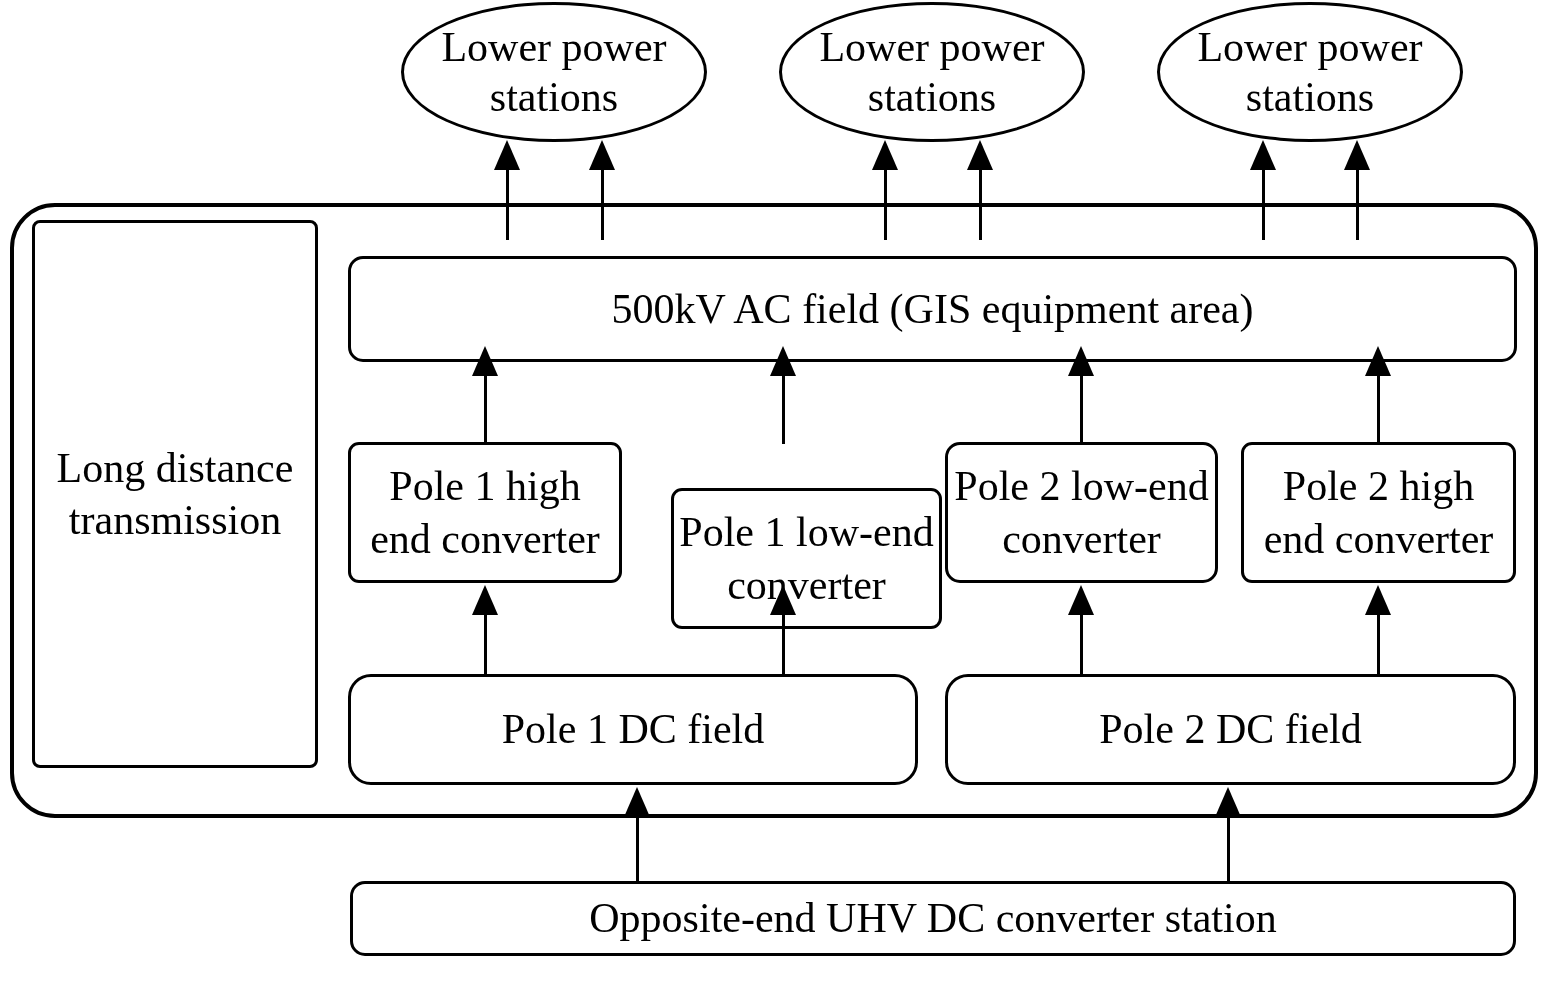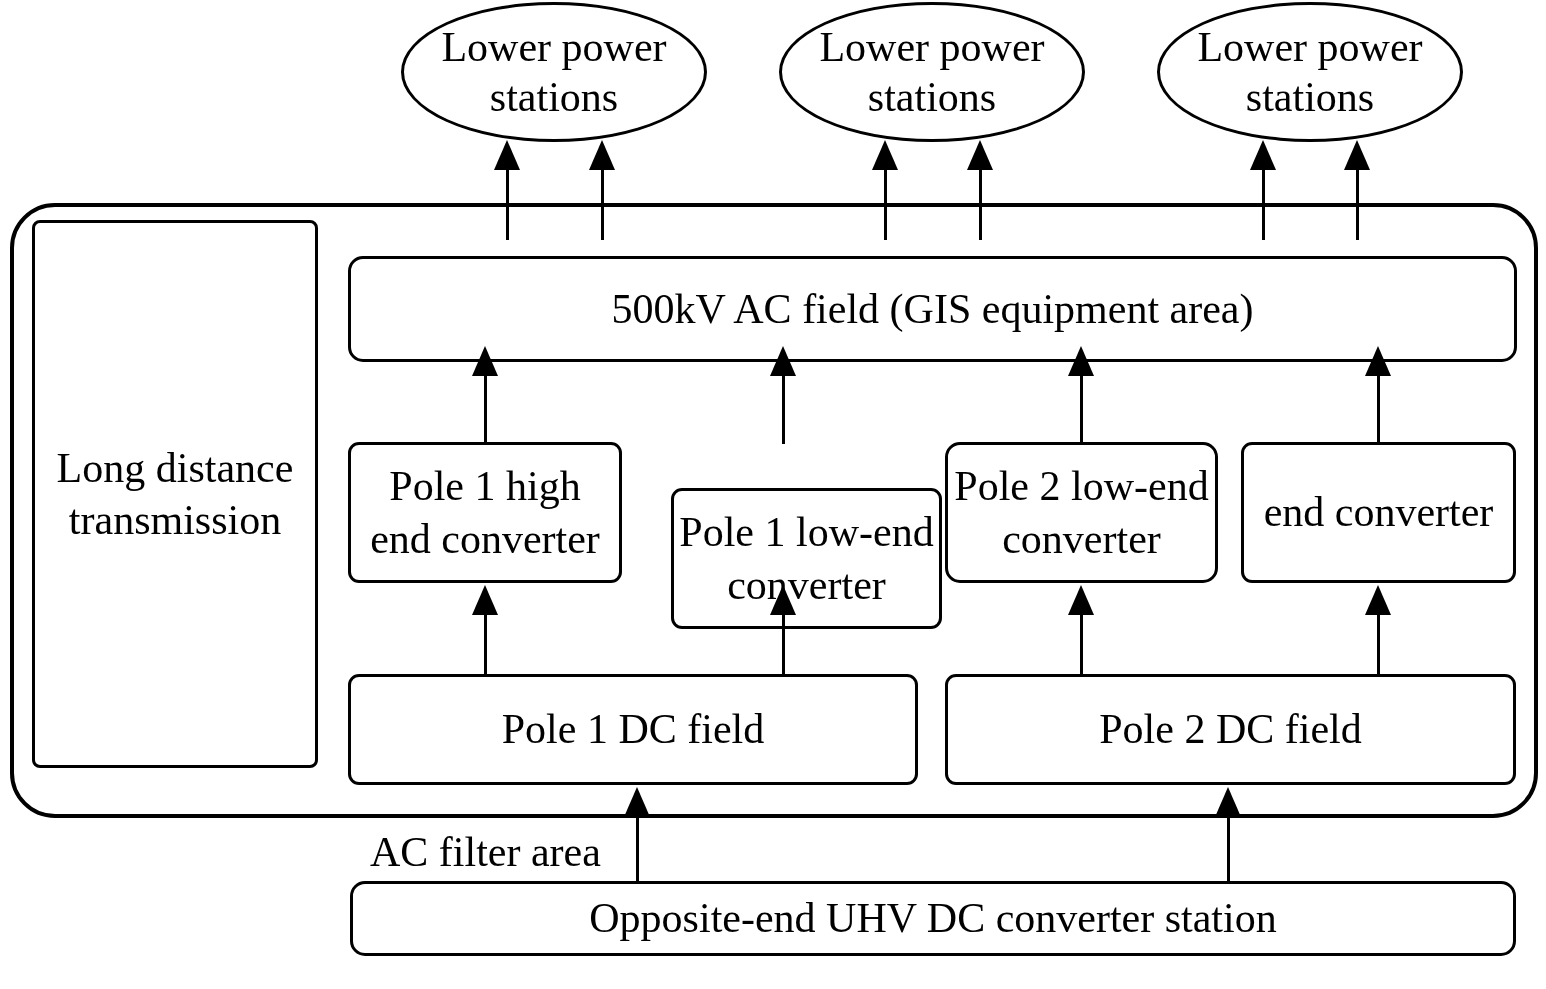--- a/index.html
+++ b/index.html
@@ -41,21 +41,21 @@
     border-radius: 45px;
     background: #ffffff;
   }
   .leftbox   { left: 32px;  top: 220px; width: 286px;  height: 548px; border-radius: 8px; }
   .acfield   { left: 348px; top: 256px; width: 1169px; height: 106px; border-radius: 15px; }
   .conv      { top: 442px; height: 141px; border-radius: 11px; }
   .conv1 { left: 348px; width: 274px; }
   .conv2 { left: 671px; width: 271px; margin-top: 46px; }
   .conv3 { left: 945px; width: 273px; border-radius: 15px; }
   .conv4 { left: 1241px; width: 275px; }
-  .dcfield   { top: 674px; height: 111px; border-radius: 11px; }
+  .dcfield   { top: 674px; height: 111px; border-radius: 23px; }
   .dc1 { left: 348px; width: 570px; }
   .dc2 { left: 945px; width: 571px; }
   .bottombox { left: 350px; top: 881px; width: 1166px; height: 75px; border-radius: 15px; }
   .freelabel {
     position: absolute;
     left: 370px; top: 828px;
     white-space: nowrap;
   }
   
   .arrow { position: absolute; width: 26px; }
@@ -109,31 +109,31 @@
   </div>
   <div class="node conv conv2">
     <span>Pole 1 low-end</span>
     <span>converter</span>
   </div>
   <div class="node conv conv3">
     <span>Pole 2 low-end</span>
     <span>converter</span>
   </div>
   <div class="node conv conv4">
+    <span>Pole 2 high</span>
     <span>end converter</span>
   </div>
 
   <div class="node dcfield dc1">
     <span>Pole 1 DC field</span>
   </div>
   <div class="node dcfield dc2">
     <span>Pole 2 DC field</span>
   </div>
 
-  <div class="freelabel">AC filter area</div>
 
   <div class="node bottombox">
     <span>Opposite-end UHV DC converter station</span>
   </div>
 
   <div class="arrow" style="left:494px;top:140px;height:100px">
       <div class="shaft"></div>
       <div class="head"></div>
     </div>
   <div class="arrow" style="left:589px;top:140px;height:100px">

